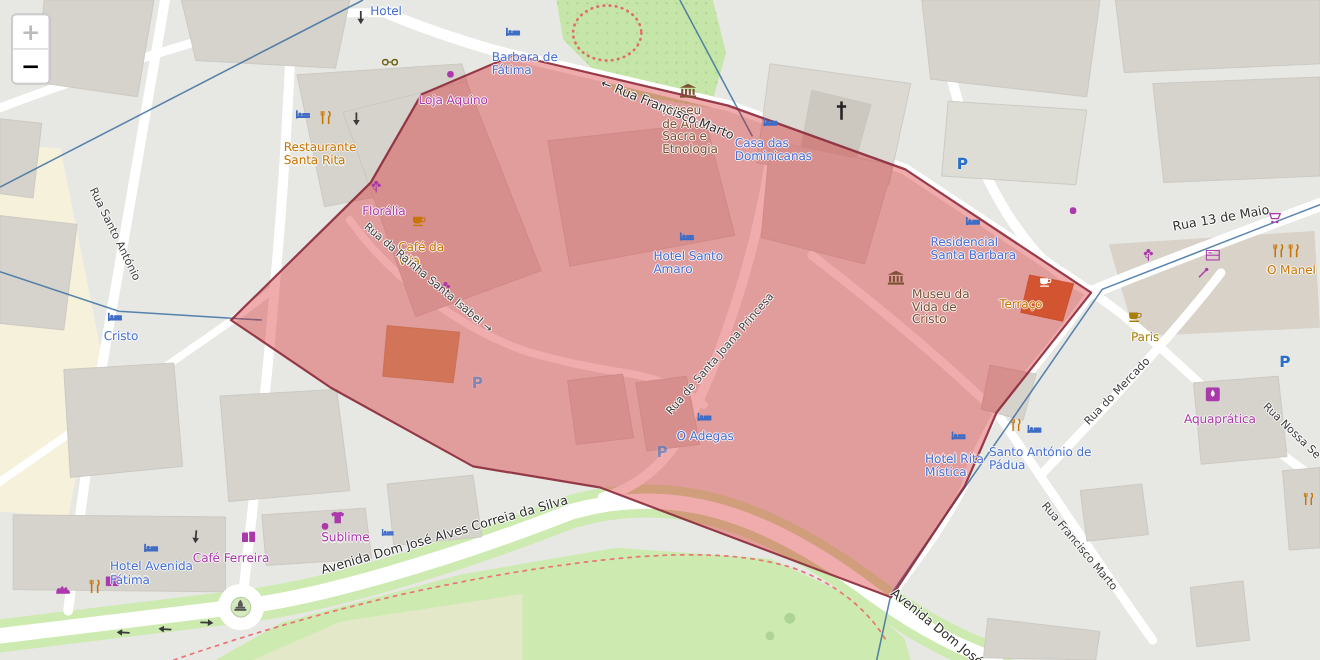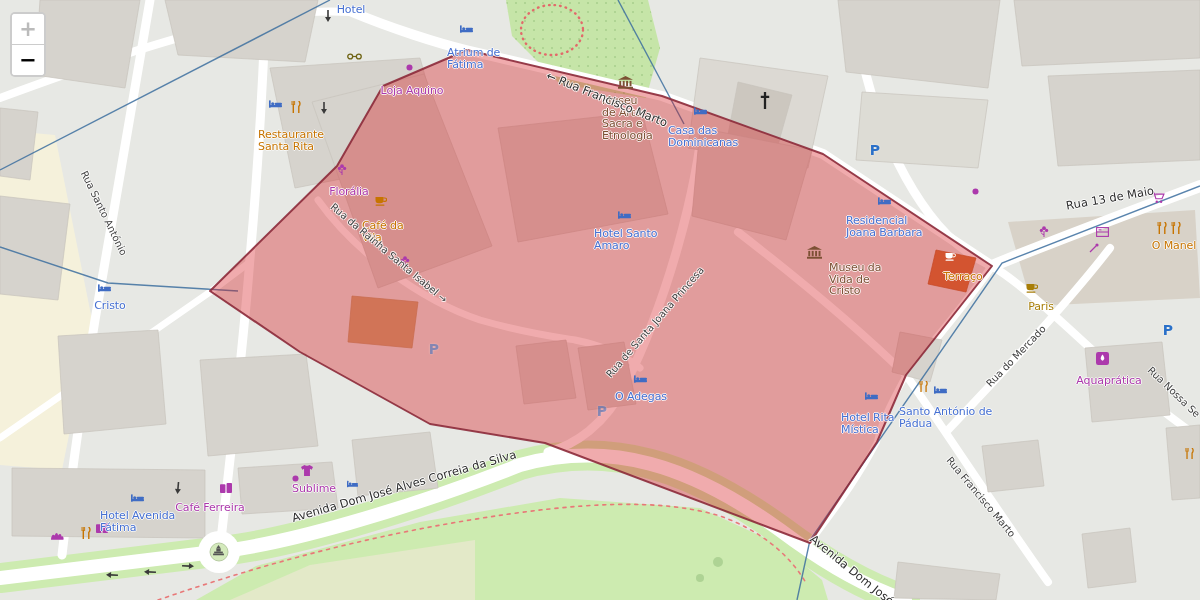--- a/index.html
+++ b/index.html
@@ -260,31 +260,31 @@
     <use href="#s-arrow" x="-6" y="-4" width="12" height="8" transform="translate(188,566) rotate(3)"></use>
   </g>
 </svg>
 
 <span class="pletter" style="left:875px;top:150px">P</span>
 <span class="pletter" style="left:1168px;top:330px">P</span>
 <span class="pletter dim" style="left:434px;top:349px">P</span>
 <span class="pletter dim" style="left:602px;top:411px">P</span>
 
 <div class="poi c-blue" style="left:351px;top:10px">Hotel</div>
-<div class="poi c-blue w" style="left:478px;top:58px;width:62px">Atrium de Fátima</div>
+<div class="poi c-blue w" style="left:478px;top:58px;width:62px">Barbara de Fátima</div>
 <div class="poi c-purple" style="left:412px;top:91px">Loja Aquino</div>
 <div class="poi c-food w" style="left:299px;top:140px;width:82px">Restaurante Santa Rita</div>
 <div class="poi c-purple" style="left:349px;top:192px">Florália</div>
 <div class="poi c-food w" style="left:388px;top:231px;width:52px">Café da Vila</div>
 <div class="poi c-museum w" style="left:627px;top:118px;width:50px">Museu de Arte Sacra e Etnologia</div>
 <div class="poi c-blue w" style="left:709px;top:136px;width:82px">Casa das Dominicanas</div>
 <div class="poi c-blue w" style="left:630px;top:239px;width:72px">Hotel Santo Amaro</div>
-<div class="poi c-blue w" style="left:892px;top:226px;width:92px">Residencial Joana Barbara</div>
+<div class="poi c-blue w" style="left:892px;top:226px;width:92px">Residencial Santa Barbara</div>
 <div class="poi c-museum w" style="left:856px;top:279px;width:54px">Museu da Vida de Cristo</div>
-<div class="poi c-food" style="left:963px;top:277px">Terraço</div>
+<div class="poi c-food" style="left:928px;top:277px">Terraço</div>
 <div class="poi c-food" style="left:1174px;top:246px">O Manel</div>
 <div class="poi c-food2" style="left:1041px;top:307px">Paris</div>
 <div class="poi c-purple" style="left:1109px;top:381px">Aquaprática</div>
 <div class="poi c-blue w" style="left:946px;top:417px;width:94px">Santo António de Pádua</div>
 <div class="poi c-blue w" style="left:878px;top:423px;width:74px">Hotel Rita Mística</div>
 <div class="poi c-blue" style="left:641px;top:397px">O Adegas</div>
 <div class="poi c-blue" style="left:110px;top:306px">Cristo</div>
 <div class="poi c-purple" style="left:210px;top:508px">Café Ferreira</div>
 <div class="poi c-purple" style="left:314px;top:489px">Sublime</div>
 <div class="poi c-blue w" style="left:145px;top:521px;width:90px">Hotel Avenida Fátima</div>

